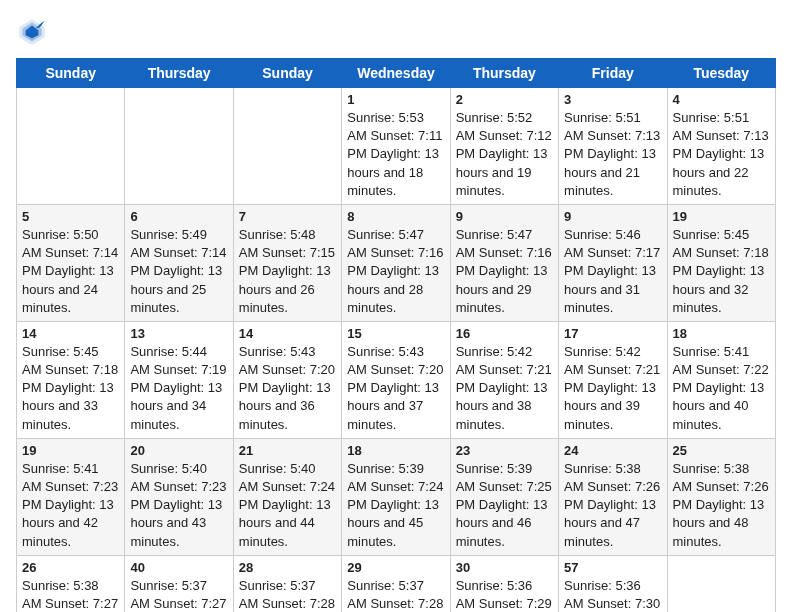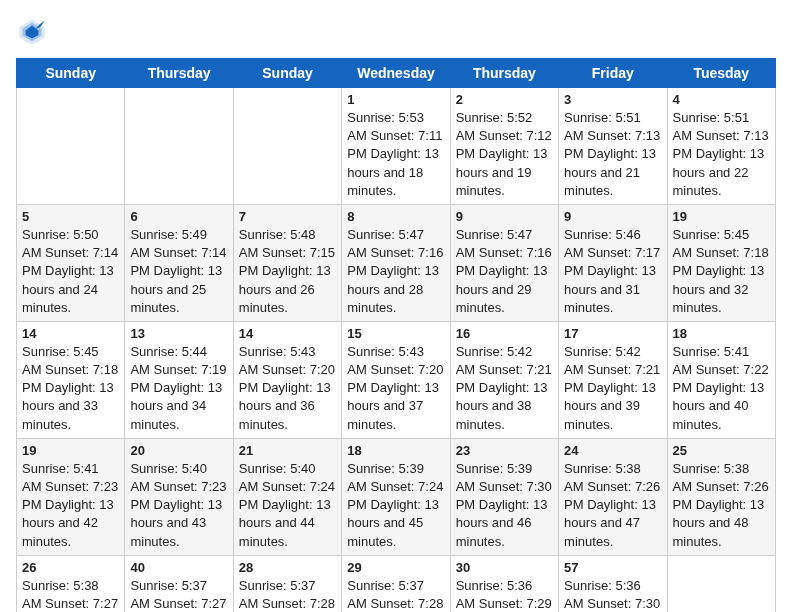--- a/index.html
+++ b/index.html
@@ -267,21 +267,21 @@
         </td>
         <td>
           <span class="day-number">18</span>
           <div class="day-info">Sunrise: 5:39 AM
 Sunset: 7:24 PM
 Daylight: 13 hours and 45 minutes.</div>
         </td>
         <td>
           <span class="day-number">23</span>
           <div class="day-info">Sunrise: 5:39 AM
-Sunset: 7:30 PM
+Sunset: 7:25 PM
 Daylight: 13 hours and 46 minutes.</div>
         </td>
         <td>
           <span class="day-number">24</span>
           <div class="day-info">Sunrise: 5:38 AM
 Sunset: 7:26 PM
 Daylight: 13 hours and 47 minutes.</div>
         </td>
         <td>
           <span class="day-number">25</span>

